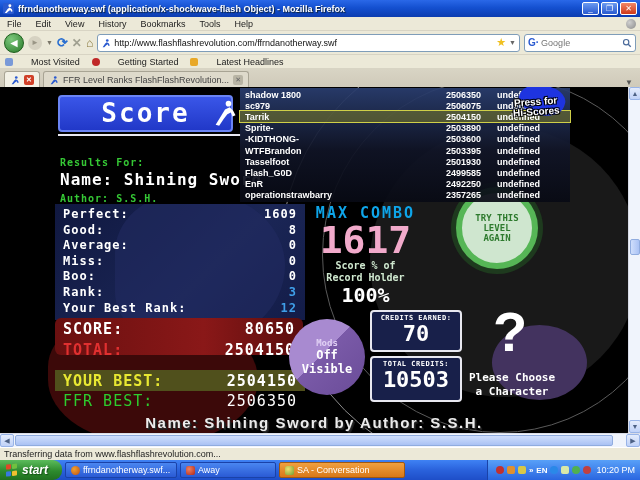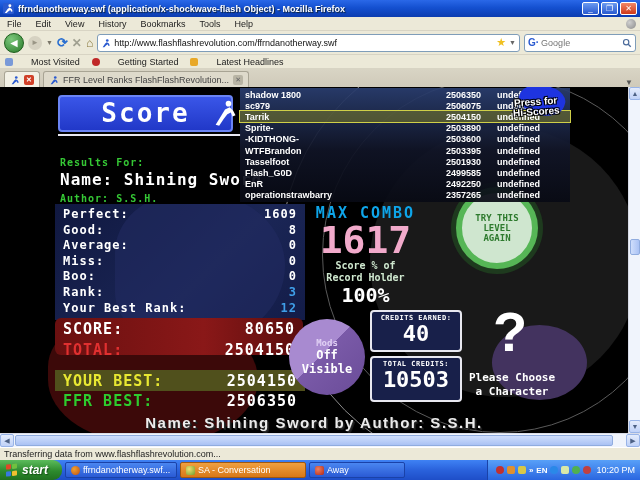--- a/index.html
+++ b/index.html
@@ -140,21 +140,21 @@
     letter-spacing:1px; line-height:21px; }
   .sp-row .lbl-red { color:#e03030; }
 
   .best-band { position:absolute; left:55px; top:283px; width:250px; height:21px; z-index:2;
     background:#50501c; display:flex; justify-content:space-between; align-items:center; padding:0 8px;
     font-size:15px; font-weight:bold; letter-spacing:1px; }
   .best-band .yb { color:#e8e832; }
   .best-band .val { color:#fff; }
   .ffr-row { position:absolute; left:55px; top:304px; width:250px; height:20px; z-index:2;
     display:flex; justify-content:space-between; align-items:center; padding:0 8px;
-    font-size:15px; font-weight:bold; letter-spacing:1px; }
+    font-size:15px; font-weight:normal; letter-spacing:1px; }
   .ffr-row .fb { color:#2ecc2e; }
   .ffr-row .val { color:#fff; }
 
   .mods-circle { position:absolute; left:289px; top:232px; width:76px; height:76px; border-radius:50%; z-index:3;
     background:linear-gradient(135deg,#a88ad0 0%,#a88ad0 45%,#7a5aa8 45%,#6a4c98 100%);
     display:flex; flex-direction:column; align-items:center; justify-content:center; text-align:center; }
   .mods-circle .mt { color:#e0d0f4; font-size:9px; font-weight:bold; }
   .mods-circle .ml { color:#fff; font-size:12px; font-weight:bold; line-height:14px; }
 
   .credit-box { position:absolute; left:370px; width:92px; z-index:3; background:#18204a;
@@ -451,21 +451,21 @@
     </div>
 
     <div class="mods-circle mono">
       <div class="mt">Mods</div>
       <div class="ml">Off</div>
       <div class="ml">Visible</div>
     </div>
 
     <div class="credit-box ce">
       <div class="cl mono">CREDITS EARNED:</div>
-      <div class="cv mono">40</div>
+      <div class="cv mono">70</div>
     </div>
     <div class="credit-box tc">
       <div class="cl mono">TOTAL CREDITS:</div>
       <div class="cv mono">10503</div>
     </div>
 
     <div class="qmark">?</div>
     <div class="choose-caption mono">
       <div>Please Choose</div>
       <div>a Character</div>
@@ -497,27 +497,27 @@
           <span style="background:#70c040"></span>
         <span style="background:#3878e0"></span>
           <span style="background:#f0c030"></span>
       </span>
       <span>start</span>
     </div>
     <div class="taskbtn blue">
       <span class="task-ic" style="background:radial-gradient(circle at 35% 35%,#f0a030,#c05010)"></span>
       <span>ffrndanotherway.swf...</span>
     </div>
+    <div class="taskbtn blue2">
+      <span class="task-ic" style="background:radial-gradient(circle at 35% 35%,#f08060,#b02818);border-radius:2px"></span>
+      <span>Away</span>
+    </div>
     <div class="taskbtn orange">
       <span class="task-ic" style="background:radial-gradient(circle at 35% 35%,#f0e070,#70a030);border-radius:2px"></span>
       <span>SA - Conversation</span>
-    </div>
-    <div class="taskbtn blue2">
-      <span class="task-ic" style="background:radial-gradient(circle at 35% 35%,#f08060,#b02818);border-radius:2px"></span>
-      <span>Away</span>
     </div>
     <div class="tray">
       <span class="tray-ic" style="background:#c03030;border-radius:50%"></span>
       <span class="tray-ic" style="background:#e09030"></span>
       <span class="tray-ic" style="background:#d8c848"></span>
       <span class="txt">»</span>
       <span class="txt">EN</span>
       <span class="tray-ic" style="background:#2a88e8;border-radius:50%"></span>
       <span class="tray-ic" style="background:#d8e8a8"></span>
       <span class="tray-ic" style="background:#50b050;border-radius:50%"></span>

